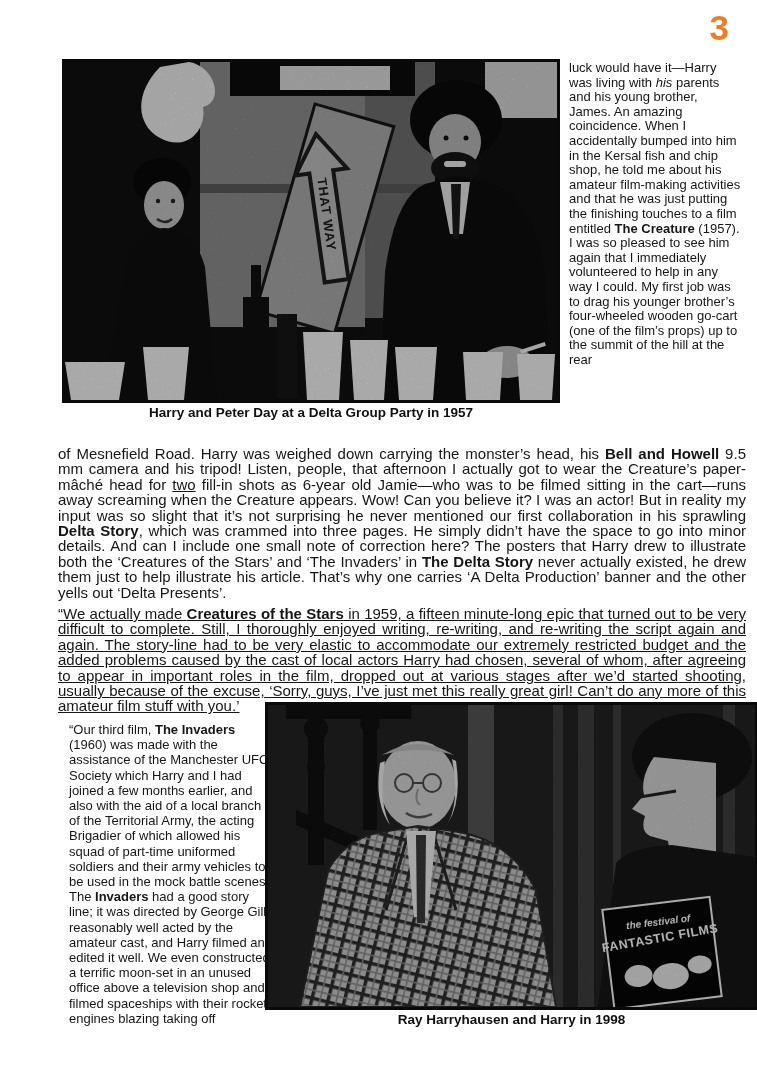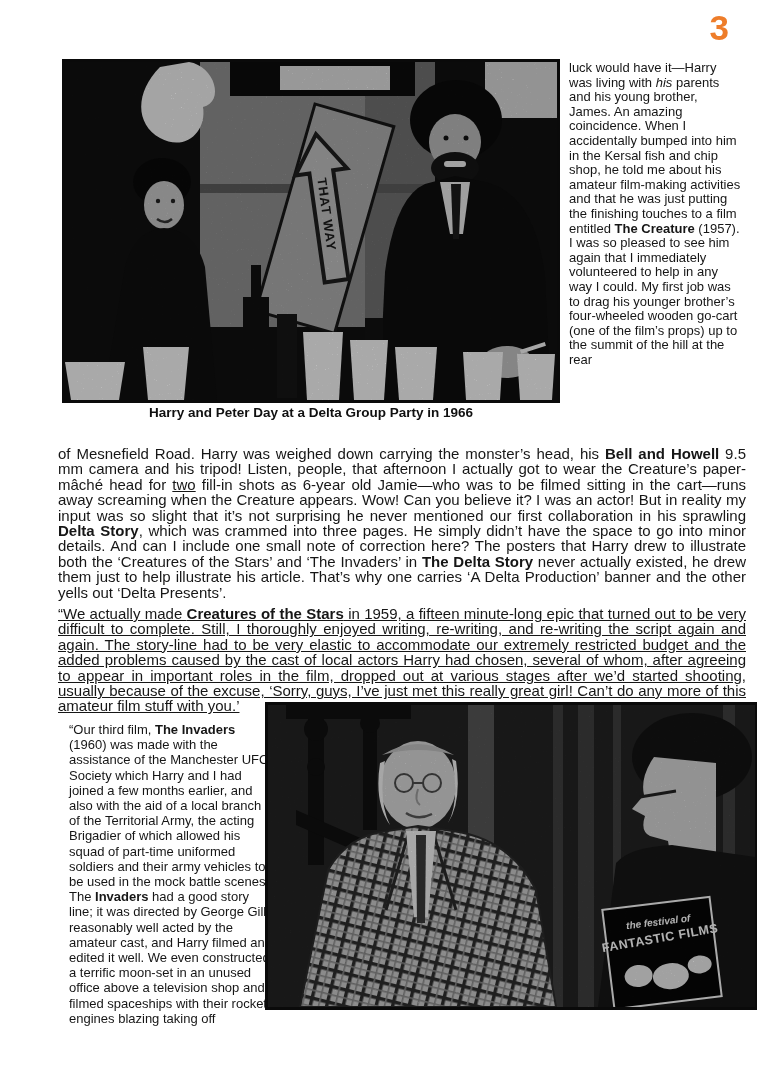--- a/index.html
+++ b/index.html
@@ -98,21 +98,21 @@
           <path d="M285 278 h38 l-4 60 h-30 Z"></path>
           <path d="M330 285 h42 l-4 53 h-34 Z"></path>
           <path d="M398 290 h40 l-3 48 h-34 Z"></path>
           <path d="M452 292 h38 l-3 46 h-32 Z"></path>
           <path d="M0 300 h60 l-6 38 h-48 Z"></path>
         </g>
       </g>
       <rect width="492" height="338" filter="url(#grainA)" opacity="0.3"></rect>
     </svg>
   </figure>
-  <div class="caption caption-top">Harry and Peter Day at a Delta Group Party in 1966</div>
+  <div class="caption caption-top">Harry and Peter Day at a Delta Group Party in 1957</div>
 
   <div class="col-right rich"><span>luck would have it—Harry was living with </span><span class="i">his</span><span> parents and his young brother, James.  An amazing coincidence. When I accidentally bumped into him in the Kersal fish and chip shop, he told me about his amateur film-making activities and that he was just putting the finishing touches to a film entitled </span><span class="b">The Creature</span><span> (1957).  I was so pleased to see him again that I immediately volunteered to help in any way I could.  My first job was to drag his younger brother’s four-wheeled wooden go-cart (one of the film’s props) up to the summit of the hill at the rear</span></div>
 
   <div class="para para-1 rich"><span>of Mesnefield Road.  Harry was weighed down carrying the monster’s head, his </span><span class="b">Bell and Howell</span><span> 9.5 mm camera and his tripod!  Listen, people, that afternoon I actually got to wear the Creature’s paper-mâché head for </span><span class="u">two</span><span> fill-in shots as 6-year old Jamie—who was to be filmed sitting in the cart—runs away screaming when the Creature appears.  Wow!  Can you believe it?  I was an actor!  But in reality my input was so slight that it’s not surprising he never mentioned our first collaboration in his sprawling </span><span class="b">Delta Story</span><span>, which was crammed into three pages.  He simply didn’t have the space to go into minor details.  And can I include one small note of correction here?  The posters that Harry drew to illustrate both the ‘Creatures of the Stars’ and ‘The Invaders’ in </span><span class="b">The Delta Story</span><span> never actually existed, he drew them just to help illustrate his article.  That’s why one carries ‘A Delta Production’ banner and the other yells out ‘Delta Presents’.</span></div>
   <div class="para para-2 rich"><span>“We actually made </span><span class="b">Creatures of the Stars</span><span> in 1959, a fifteen minute-long epic that turned out to be very difficult to complete.  Still, I thoroughly enjoyed writing, re-writing, and re-writing the script again and again. The story-line had to be very elastic to accommodate our extremely restricted budget and the added problems caused by the cast of local actors Harry had chosen, several of whom, after agreeing to appear in important roles in the film, dropped out at various stages after we’d started shooting, usually because of the excuse, ‘Sorry, guys, I’ve just met this really great girl!  Can’t do any more of this amateur film stuff with you.’</span></div>
 
   <div class="col-left rich"><span>“Our third film, </span><span class="b">The Invaders</span><span> (1960) was made with the assistance of the Manchester UFO Society which Harry and I had joined a few months earlier, and also with the aid of a local branch of the Territorial Army, the acting Brigadier of which allowed his squad of part-time uniformed soldiers and their army vehicles to be used in the mock battle scenes.  The </span><span class="b">Invaders</span><span> had a good story line; it was directed by George Gill, reasonably well acted by the amateur cast, and Harry filmed and edited it well. We even constructed a terrific moon-set in an unused office above a television shop and filmed spaceships with their rocket engines blazing taking off</span></div>
 
   <figure class="photo photo-bottom">
     <svg viewBox="0 0 487 302" width="487" height="302">
@@ -180,14 +180,15 @@
         <text x="394" y="237" text-anchor="middle" font-size="12.5" font-weight="bold" fill="#ffffff" letter-spacing="0.5" transform="rotate(-3 394 237)">FANTASTIC FILMS</text>
         <g fill="#e8e8e8">
           <ellipse cx="368" cy="268" rx="14" ry="11"></ellipse>
           <ellipse cx="400" cy="272" rx="18" ry="13"></ellipse>
           <ellipse cx="430" cy="264" rx="12" ry="9"></ellipse>
         </g>
       </g>
       <rect width="487" height="302" filter="url(#grainB)" opacity="0.3"></rect>
     </svg>
   </figure>
+  <div class="caption caption-bottom">Ray Harryhausen and Harry in 1998</div>
 
 </div>
 
 </body></html>

